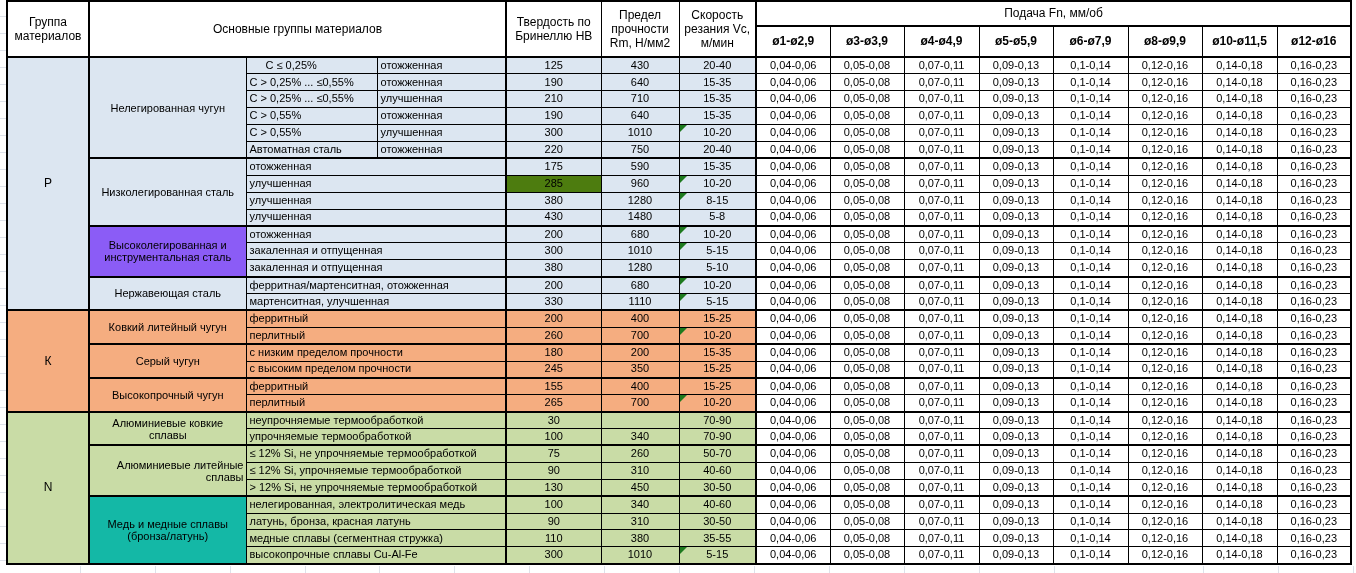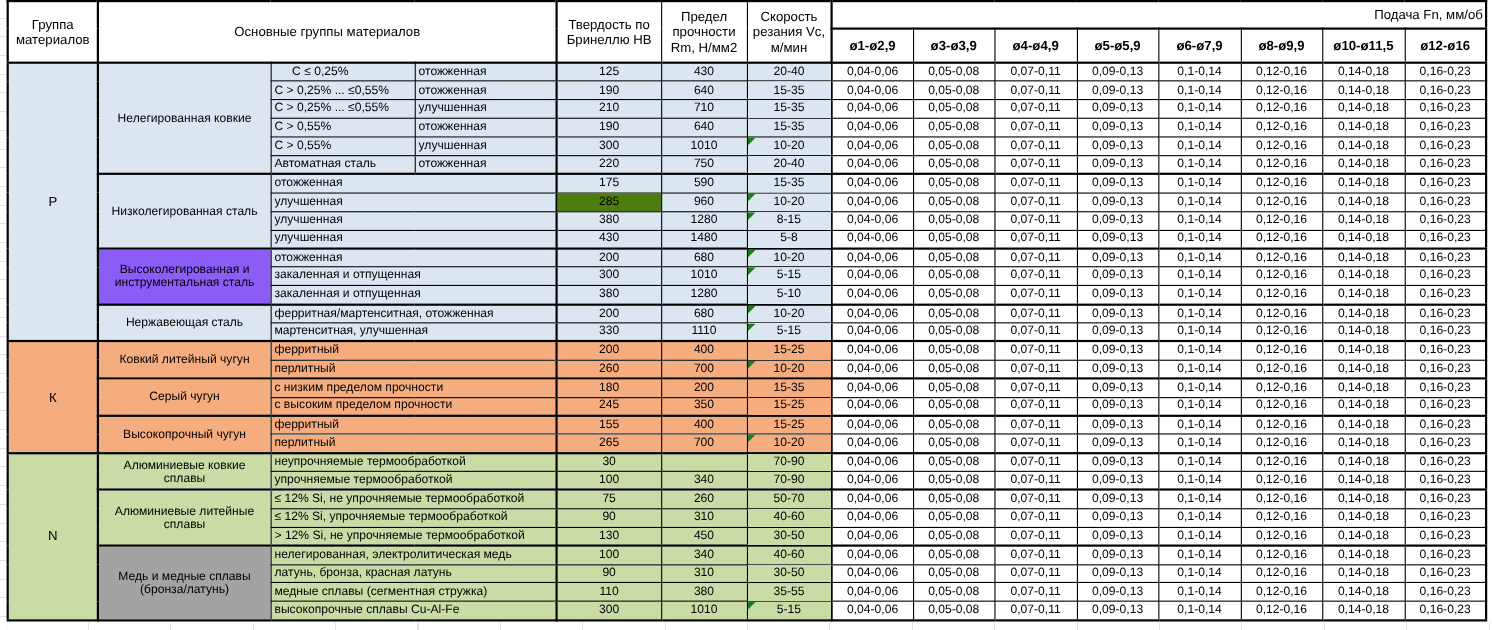--- a/index.html
+++ b/index.html
@@ -22,21 +22,21 @@
     border:2px solid #000;
   }
   th,td{border:1px solid #000;padding:0;overflow:hidden;vertical-align:middle;}
   thead th{
     font-size:12px;font-weight:normal;line-height:1.18;text-align:center;
     background:#fff;padding:1px 2px;
   }
   tr.h-top{height:25px;}
   tr.h-sub{height:31px;}
   tr.h-top th{border-bottom:2px solid #000;}
-  th.feed-title{border-bottom:1px solid #000;text-align:right;}
+  th.feed-title{border-bottom:1px solid #000;}
   tr.h-sub th{border-bottom:2px solid #000;font-weight:bold;}
   th.thA{border-right:2px solid #000;}
   th.thB{border-right:2px solid #000;}
   th.thG{border-right:2px solid #000;}
   tbody tr{height:16.9px;}
   tbody td{font-size:11px;line-height:1.05;text-align:center;white-space:nowrap;}
   td.detail{text-align:left;padding-left:3px;}
   td.subgroup{text-align:center;white-space:normal;line-height:1.1;padding:0 2px;}
   td.group-letter{font-size:12px;border-right:2px solid #000;border-bottom:2px solid #000;}
   td.subgroup{border-bottom:2px solid #000;}
@@ -89,21 +89,21 @@
         <th>ø5-ø5,9</th>
         <th>ø6-ø7,9</th>
         <th>ø8-ø9,9</th>
         <th>ø10-ø11,5</th>
         <th>ø12-ø16</th>
       </tr>
     </thead>
     <tbody>
         <tr>
           <td class="group-letter" rowspan="15" style="background: rgb(220, 230, 241);">P</td>
-          <td class="subgroup" rowspan="6" style="background: rgb(220, 230, 241);">Нелегированная ковкие</td>
+          <td class="subgroup" rowspan="6" style="background: rgb(220, 230, 241);">Нелегированная чугун</td>
           <td class="detail" style="background: rgb(220, 230, 241); padding-left: 19px;">C ≤ 0,25%</td>
           <td class="detail dend" style="background: rgb(220, 230, 241);">отожженная</td>
           <td style="background: rgb(220, 230, 241);">125</td>
           <td style="background: rgb(220, 230, 241);">430</td>
           <td class="vc" style="background: rgb(220, 230, 241);">20-40</td>
           <td class="feed">0,04-0,06</td>
           <td class="feed">0,05-0,08</td>
           <td class="feed">0,07-0,11</td>
           <td class="feed">0,09-0,13</td>
           <td class="feed">0,1-0,14</td>
@@ -427,21 +427,21 @@
           <td class="feed">0,04-0,06</td>
           <td class="feed">0,05-0,08</td>
           <td class="feed">0,07-0,11</td>
           <td class="feed">0,09-0,13</td>
           <td class="feed">0,1-0,14</td>
           <td class="feed">0,12-0,16</td>
           <td class="feed">0,14-0,18</td>
           <td class="feed">0,16-0,23</td>
         </tr>
         <tr>
-          <td class="subgroup" rowspan="3" style="background: rgb(201, 220, 166);">Алюминиевые литейные сплавы</td>
+          <td class="subgroup" rowspan="3" style="background: rgb(201, 220, 166); text-align: right;">Алюминиевые литейные сплавы</td>
           <td class="detail dend" colspan="2" style="background: rgb(201, 220, 166);">≤ 12% Si, не упрочняемые термообработкой</td>
           <td style="background: rgb(201, 220, 166);">75</td>
           <td style="background: rgb(201, 220, 166);">260</td>
           <td class="vc" style="background: rgb(201, 220, 166);">50-70</td>
           <td class="feed">0,04-0,06</td>
           <td class="feed">0,05-0,08</td>
           <td class="feed">0,07-0,11</td>
           <td class="feed">0,09-0,13</td>
           <td class="feed">0,1-0,14</td>
           <td class="feed">0,12-0,16</td>
@@ -470,21 +470,21 @@
           <td class="feed">0,04-0,06</td>
           <td class="feed">0,05-0,08</td>
           <td class="feed">0,07-0,11</td>
           <td class="feed">0,09-0,13</td>
           <td class="feed">0,1-0,14</td>
           <td class="feed">0,12-0,16</td>
           <td class="feed">0,14-0,18</td>
           <td class="feed">0,16-0,23</td>
         </tr>
         <tr>
-          <td class="subgroup" rowspan="4" style="background: #a3a3a3; margin-left: 28px;">Медь и медные сплавы (бронза/латунь)</td>
+          <td class="subgroup" rowspan="4" style="background: #14b8a6; margin-left: 28px;">Медь и медные сплавы (бронза/латунь)</td>
           <td class="detail dend" colspan="2" style="background: rgb(201, 220, 166);">нелегированная, электролитическая медь</td>
           <td style="background: rgb(201, 220, 166);">100</td>
           <td style="background: rgb(201, 220, 166);">340</td>
           <td class="vc" style="background: rgb(201, 220, 166);">40-60</td>
           <td class="feed">0,04-0,06</td>
           <td class="feed">0,05-0,08</td>
           <td class="feed">0,07-0,11</td>
           <td class="feed">0,09-0,13</td>
           <td class="feed">0,1-0,14</td>
           <td class="feed">0,12-0,16</td>

